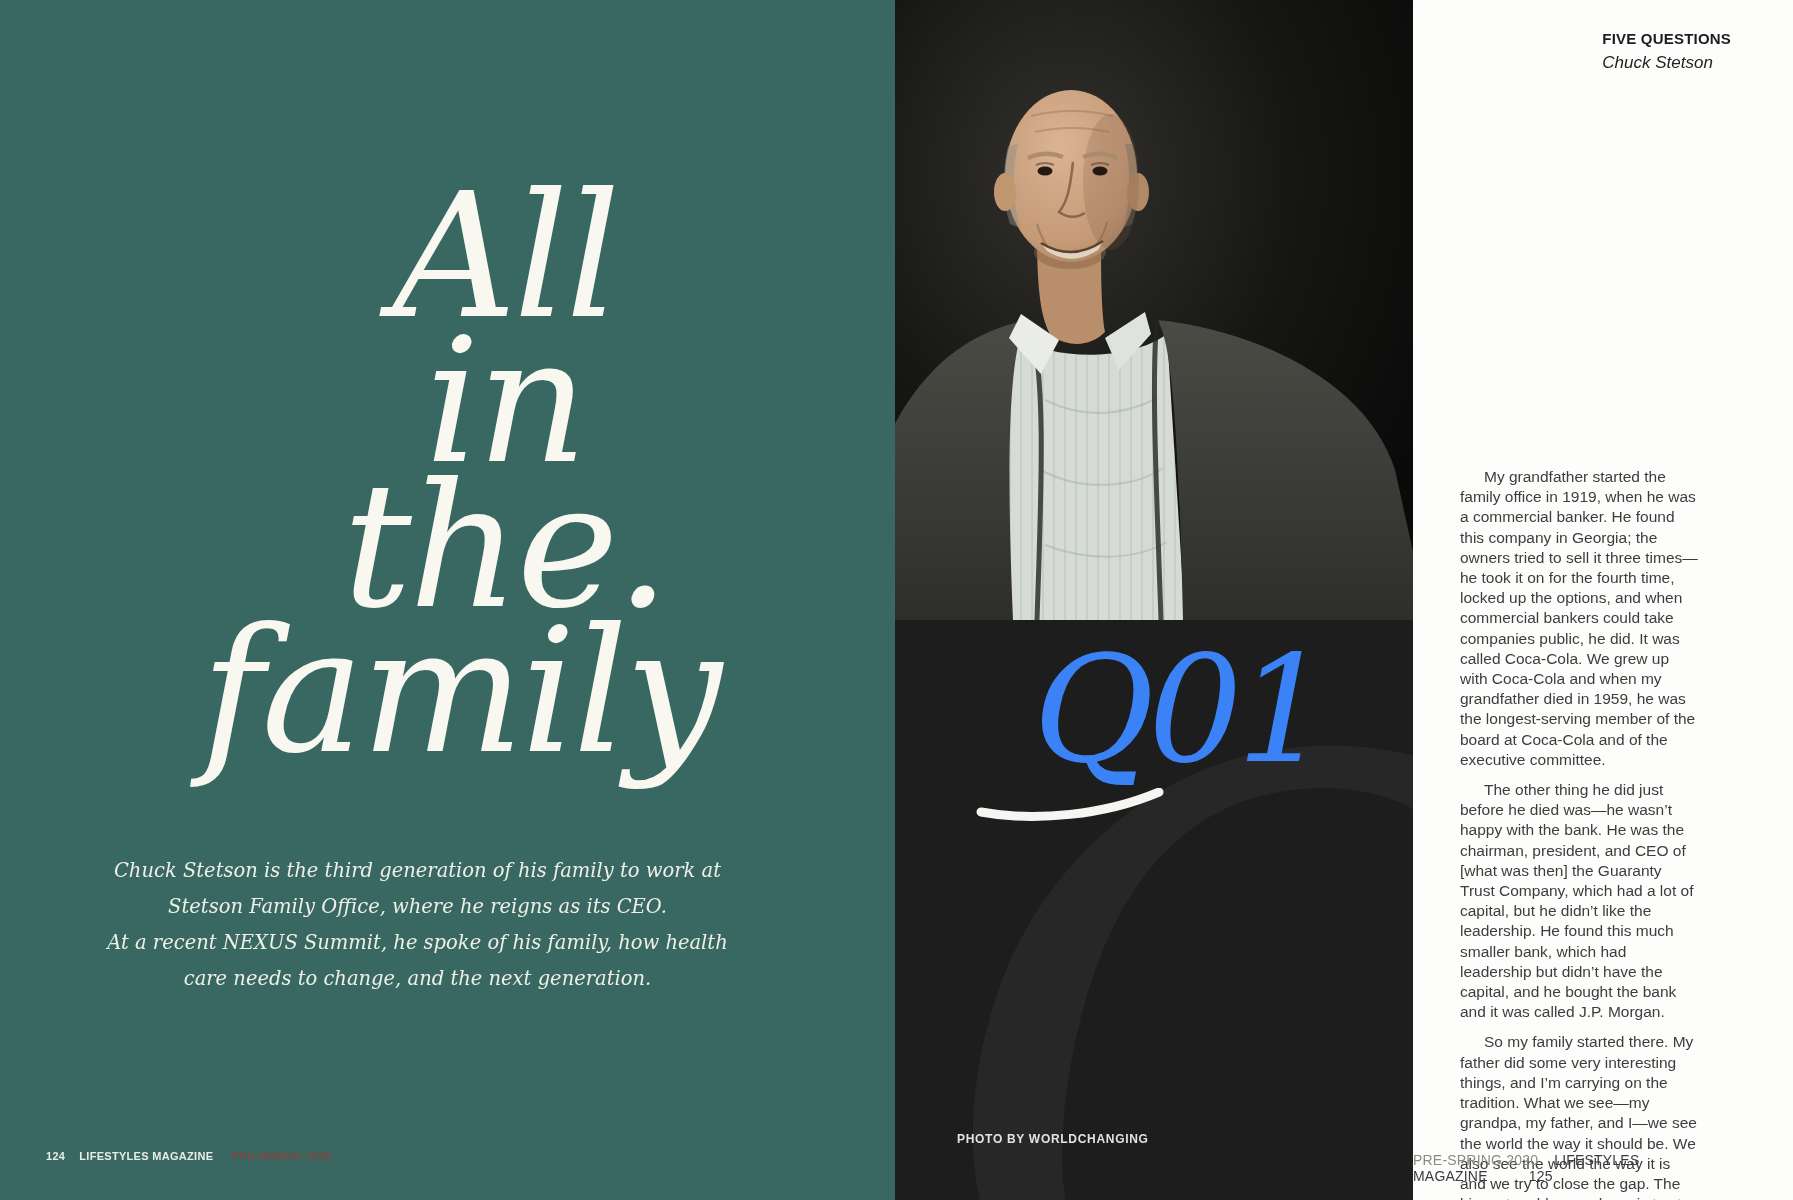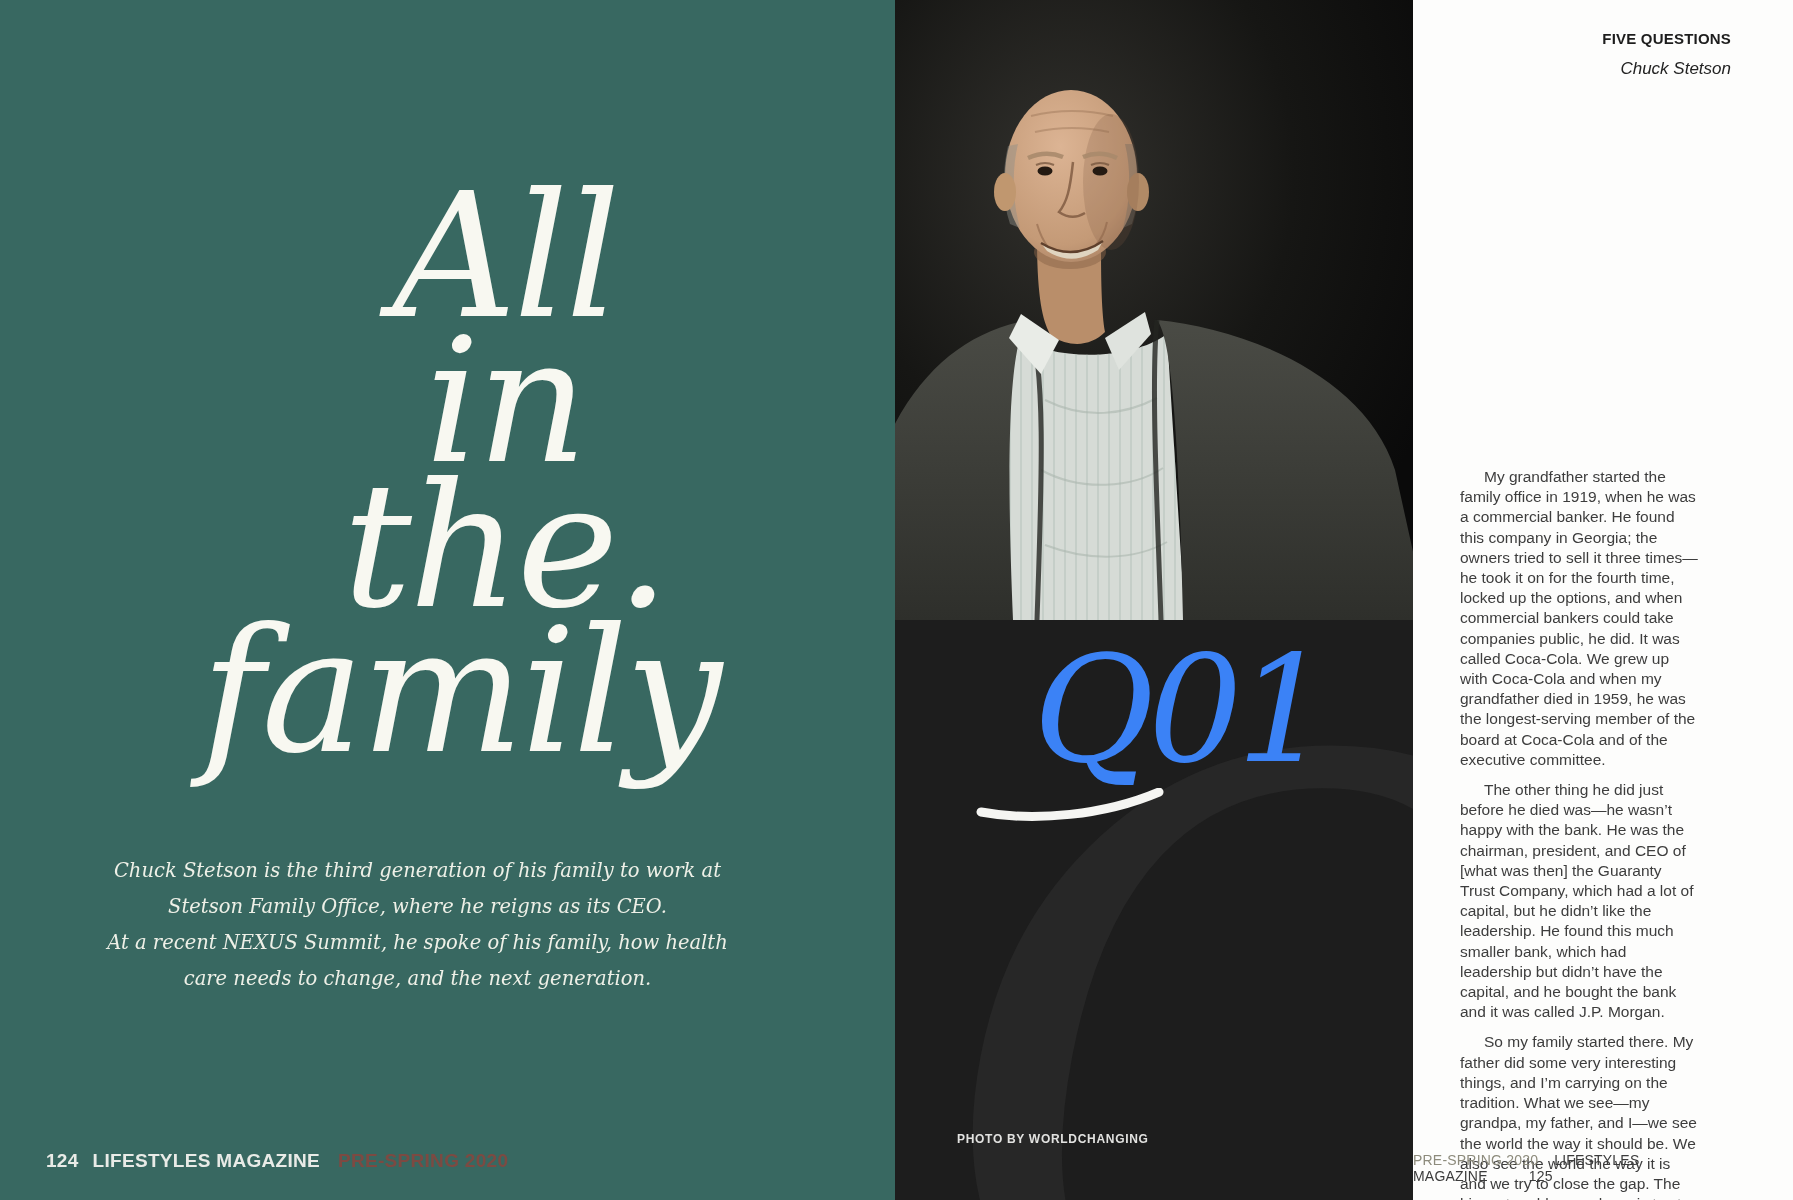--- a/index.html
+++ b/index.html
@@ -26,21 +26,21 @@
     font-size:31px; color:#b3a267; letter-spacing:-0.5px;
   }
   .intro {
     position:absolute; top:853px; left:95px; width:645px; text-align:center;
     font-family:"DejaVu Serif", serif; font-style:italic;
     font-size:19.5px; line-height:36px; color:#eef0e7;
   }
   .intro div { white-space:nowrap; }
   .footer-left {
     position:absolute; top:1150px; left:46px;
-    font-size:19px; font-weight:bold; color:#e9ebe7; letter-spacing:0.3px;
+    font-size:11px; font-weight:bold; color:#e9ebe7; letter-spacing:0.3px;
   }
   .footer-left .mag   { margin-left:14px; }
   .footer-left .issue { margin-left:18px; color:#7c4a42; }
 
   
   .middle {
     position:absolute; left:895px; top:0; width:518px; height:1200px;
     background:#1b1b1b; overflow:hidden;
   }
   .photo { position:absolute; top:0; left:0; width:518px; height:620px; }
@@ -63,23 +63,23 @@
   .photo-credit {
     position:absolute; left:62px; top:512px;
     font-size:12px; font-weight:bold; letter-spacing:0.7px; color:#e2e2e0;
   }
 
   
   .right-page {
     position:absolute; left:1413px; top:0; width:380px; height:1200px;
     background:#fdfdfc;
   }
-  .rp-header { position:absolute; top:30px; right:62px; text-align:right; color:#1d1d1d; }
+  .rp-header { position:absolute; top:30px; right:62px; text-align:left; color:#1d1d1d; }
   .kicker      { font-size:15px; font-weight:bold; letter-spacing:0.2px; }
-  .kicker-name { font-size:17px; font-style:italic; margin-top:12px; color:#232323; }
+  .kicker-name { font-size:17px; font-style:italic; margin-top:6px; color:#232323; }
   .question {
     position:absolute; top:414px; left:37px; width:290px;
     font-family:"DejaVu Serif", serif; font-style:italic;
     font-size:19px; line-height:27px; color:#2b2b2b;
   }
   .answer {
     position:absolute; top:457px; left:37px; width:258px;
     font-size:15.5px; line-height:20.2px; color:#3d3d3d;
   }
   .answer p { margin:10px; text-indent:24px; }

